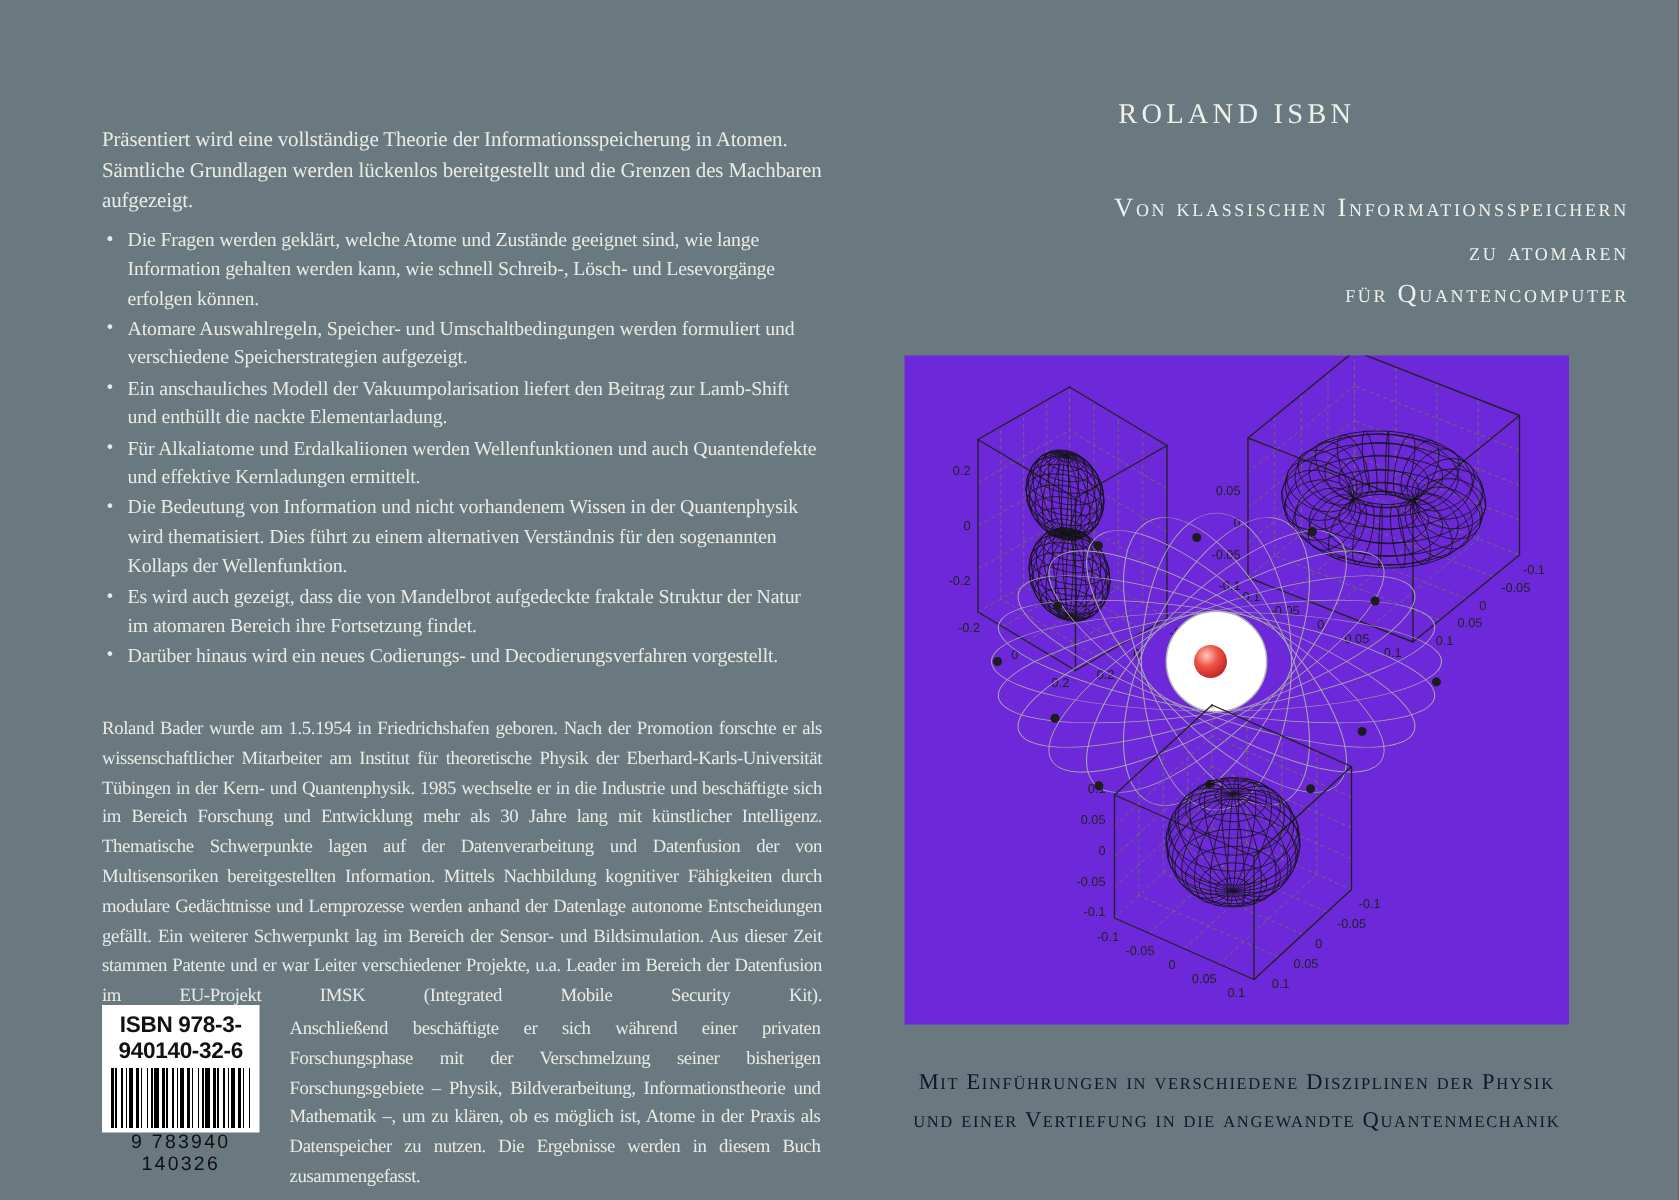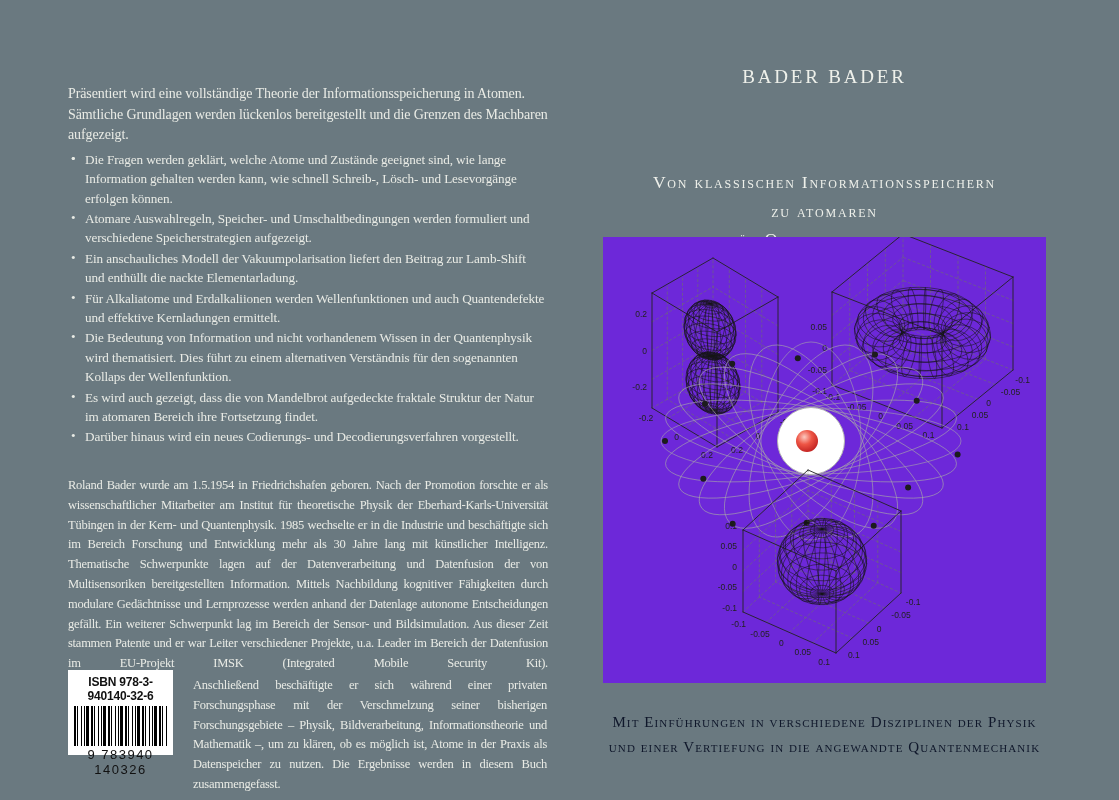--- a/index.html
+++ b/index.html
@@ -11,30 +11,30 @@
   ul.bullets{margin:2px 0 0 0;padding:0 0 0 17px;list-style:none;font-size:13.2px;line-height:19.4px;letter-spacing:-0.1px;}
   ul.bullets li{position:relative;margin:0 0 1px 0;}
   ul.bullets li .dot{position:absolute;left:-14px;top:-1px;font-size:13px;}
   #bio{position:absolute;left:68px;top:476px;width:480px;font-size:12.5px;line-height:19.8px;
        letter-spacing:-0.25px;text-align:justify;}
   #bio .p1{text-align:justify;text-align-last:justify;margin:0;}
   #bio .p2{margin:2px 0 0 125px;width:354px;text-align:justify;}
   
   #isbn-box{position:absolute;left:68px;top:670px;width:105px;height:85px;background:#fff;color:#111;
             text-align:center;box-sizing:border-box;padding-top:5px;}
-  #isbn-box .isbn-line{font-family:"Liberation Sans",sans-serif;font-size:12px;font-weight:700;letter-spacing:-0.2px;}
+  #isbn-box .isbn-line{font-family:"Liberation Sans",sans-serif;font-size:15px;font-weight:700;letter-spacing:-0.2px;}
   #isbn-box .bars{height:40px;margin:3px 6px 0 6px;
       background:repeating-linear-gradient(90deg,#000 0 2px,#fff 2px 3px,#000 3px 4px,#fff 4px 7px,#000 7px 8px,
                  #fff 8px 10px,#000 10px 11px,#fff 11px 12px,#000 12px 15px,#fff 15px 17px);}
   #isbn-box .digits{font-family:"Liberation Sans",sans-serif;font-size:13px;letter-spacing:1.5px;margin-top:1px;}
   
   #author{position:absolute;left:603px;top:66px;width:443px;text-align:center;
           font-size:19px;letter-spacing:2.8px;color:#eef0ea;}
-  #title{position:absolute;left:563px;top:124px;width:523px;text-align:center;
-         font-variant:small-caps;font-size:17.5px;letter-spacing:1.8px;color:#eef0ea;margin-top:44px;}
+  #title{position:absolute;left:563px;top:124px;width:523px;text-align:right;
+         font-variant:small-caps;font-size:17.5px;letter-spacing:1.8px;color:#eef0ea;}
   #title .tline{line-height:28.5px;}
   #subtitle{position:absolute;left:563px;top:710px;width:523px;text-align:center;
             font-variant:small-caps;font-size:15px;letter-spacing:1.1px;color:#0f172a;}
   #subtitle .sline{line-height:24.5px;}
   
   #figure-panel{position:absolute;left:603px;top:237px;width:443px;height:446px;background:#6d28d9;}
   .tick{font:8.5px "Liberation Sans",sans-serif;fill:#222;}
 </style>
 </head>
 <body>
@@ -59,21 +59,21 @@
     <p class="p1">Roland Bader wurde am 1.5.1954 in Friedrichshafen geboren. Nach der Promotion forschte er als wissenschaftlicher Mitarbeiter am Institut für theoretische Physik der Eberhard-Karls-Universität Tübingen in der Kern- und Quantenphysik. 1985 wechselte er in die Industrie und beschäftigte sich im Bereich Forschung und Entwicklung mehr als 30 Jahre lang mit künstlicher Intelligenz. Thematische Schwerpunkte lagen auf der Datenverarbeitung und Datenfusion der von Multisensoriken bereitgestellten Information. Mittels Nachbildung kognitiver Fähigkeiten durch modulare Gedächtnisse und Lernprozesse werden anhand der Datenlage autonome Entscheidungen gefällt. Ein weiterer Schwerpunkt lag im Bereich der Sensor- und Bildsimulation. Aus dieser Zeit stammen Patente und er war Leiter verschiedener Projekte, u.a. Leader im Bereich der Datenfusion im EU-Projekt IMSK (Integrated Mobile Security Kit).</p>
     <p class="p2">Anschließend beschäftigte er sich während einer privaten Forschungsphase mit der Verschmelzung seiner bisherigen Forschungsgebiete – Physik, Bildverarbeitung, Informationstheorie und Mathematik –, um zu klären, ob es möglich ist, Atome in der Praxis als Datenspeicher zu nutzen. Die Ergebnisse werden in diesem Buch zusammengefasst.</p>
   </div>
 
   <div id="isbn-box">
     <div class="isbn-line">ISBN 978-3-940140-32-6</div>
     <div class="bars"></div>
     <div class="digits">9 783940 140326</div>
   </div>
 
-  <div id="author">BADER BADER</div>
+  <div id="author">ROLAND ISBN</div>
 
   <div id="title">
       <div class="tline">Von klassischen Informationsspeichern</div>
       <div class="tline">zu atomaren</div>
       <div class="tline">für Quantencomputer</div>
     </div>
 
   <div id="figure-panel">
     <svg id="fig" width="443" height="446" viewBox="0 0 443 446">
       <defs>

